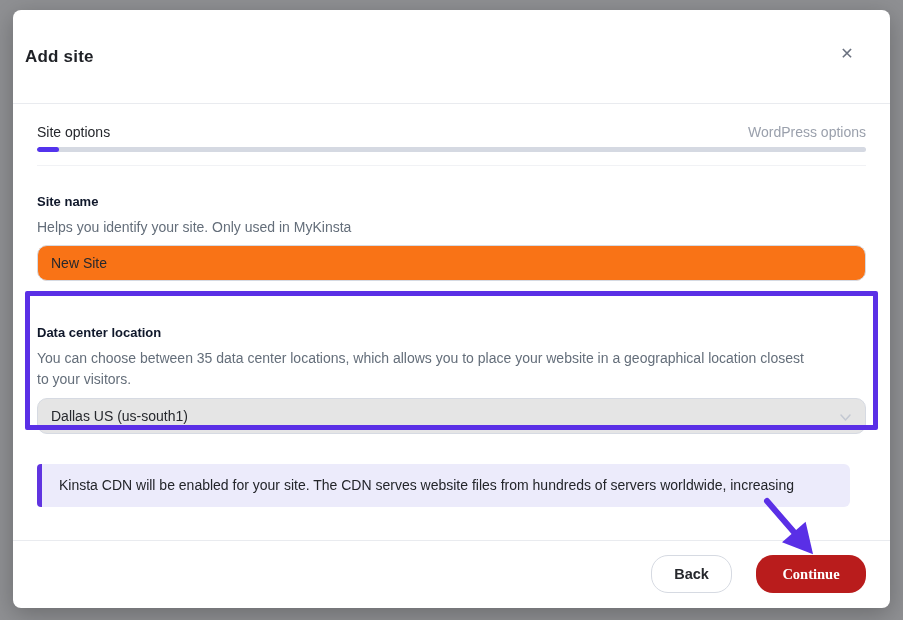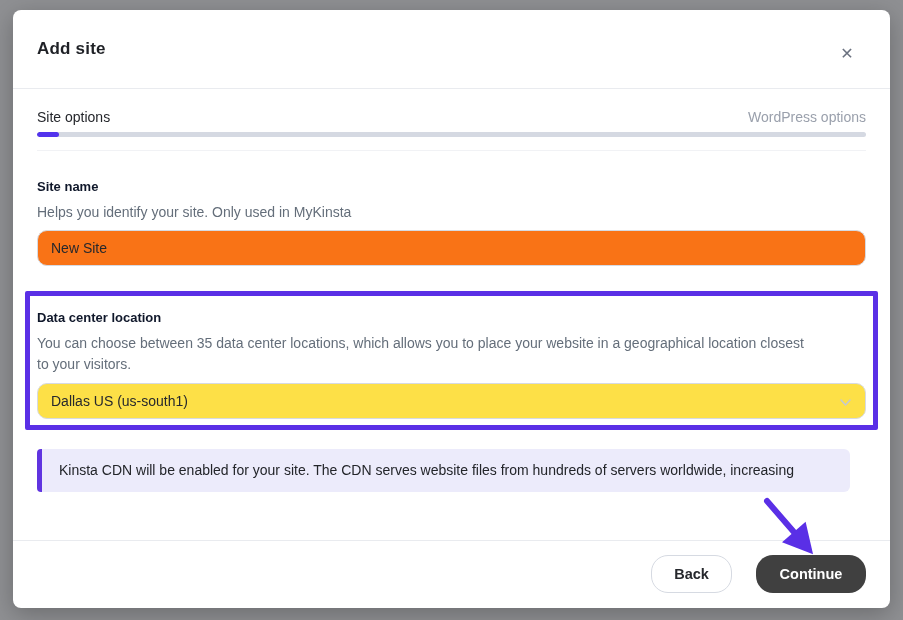--- a/index.html
+++ b/index.html
@@ -11,23 +11,23 @@
     overflow:hidden;
   }
   .modal {
     position:absolute; left:13px; top:10px;
     width:877px; height:598px;
     background:#ffffff; border-radius:8px;
     box-shadow:0 6px 24px rgba(0,0,0,.25);
   }
   
   .modal-header {
-    position:relative; height:79px;
+    position:relative; height:94px;
     display:flex; align-items:center;
-    padding:0 24px;
+    padding:0 12px;
     border-bottom:1px solid #e9ebef;
   }
   .modal-title {
     font-size:17px; font-weight:bold; color:#1f2126;
     letter-spacing:.2px;
   }
   .close-btn {
     position:absolute; right:32px; top:32px;
     width:22px; height:22px;
     display:flex; align-items:center; justify-content:center;
@@ -72,21 +72,21 @@
     font-family:"Liberation Sans", sans-serif;
     background:#f97316; outline:none; display:block;
   }
   .datacenter-section { margin-top:44px; }
   .select-box {
     position:relative;
     margin-top:8px; width:829px; height:36px;
     border:1px solid #d6dae2; border-radius:10px;
     display:flex; align-items:center;
     padding:0 13px; font-size:14px; color:#26282d;
-    background:#fde047; cursor:pointer;
+    background:#e5e5e5; cursor:pointer;
   }
   .select-chevron {
     position:absolute; right:13px; top:12px;
     color:#c3c8d2;
   }
   
   .cdn-banner {
     position:relative;
     margin-top:30px; width:813px;
     background:#ecebfb; border-radius:6px;
@@ -111,22 +111,22 @@
     height:38px; border-radius:17px;
     font-size:14.5px; font-weight:bold;
     display:flex; align-items:center; justify-content:center;
     cursor:pointer; font-family:"Liberation Sans", sans-serif;
   }
   .btn-back {
     width:81px; background:#ffffff;
     border:1px solid #d6dae2; color:#26282d;
   }
   .btn-continue {
-    width:110px; background:#404040;
-    border:none; color:#ffffff;
+    width:110px; background:#b91c1c;
+    border:none; color:#ffffff;font-family:Liberation Serif, serif;
   }
   
   .annotation-rect {
     position:absolute; left:25px; top:291px;
     width:853px; height:139px;
     border:5px solid #5a2fe6; border-radius:2px;
     pointer-events:none;
   }
   .annotation-arrow {
     position:absolute; left:750px; top:488px;

